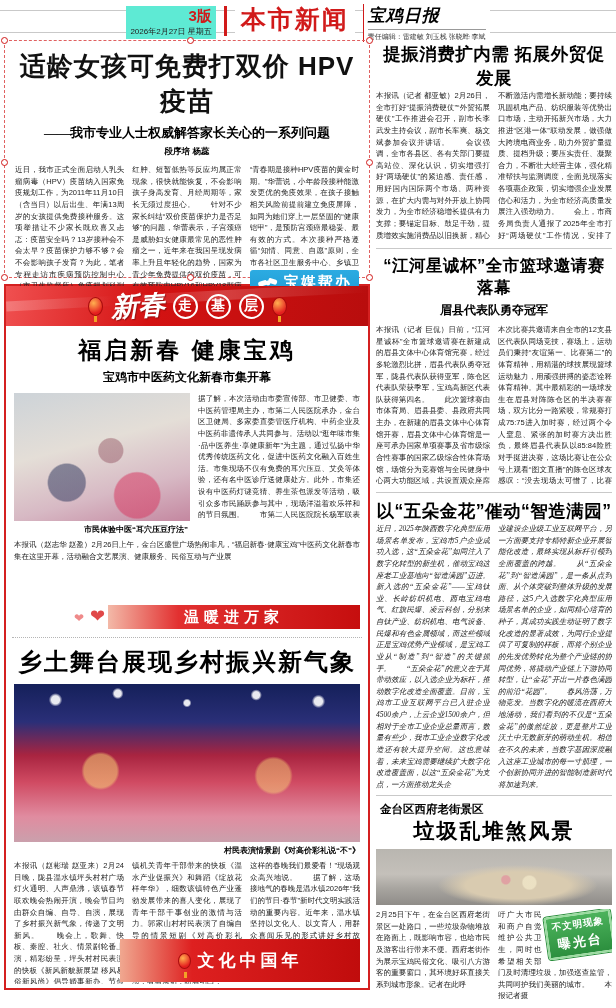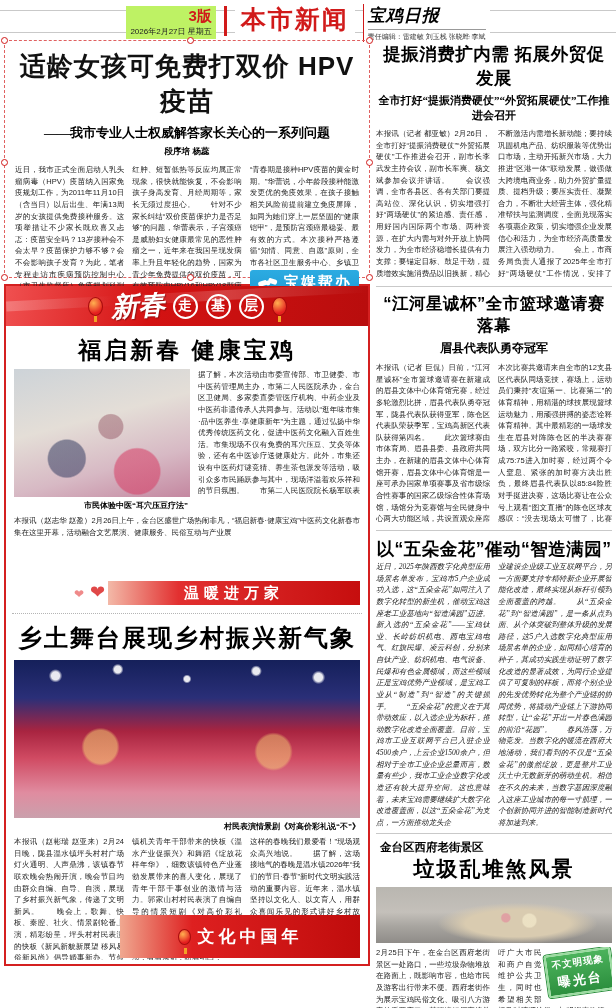--- a/index.html
+++ b/index.html
@@ -5,21 +5,21 @@
   * { margin:0; padding:0; box-sizing:border-box; }
   html,body { background:#e8e8e8; }
   body { font-family:"Liberation Sans", sans-serif; }
   .page { position:relative; width:616px; height:1008px; margin:0 auto; background:#ffffff; overflow:hidden; }
 
   
   .page-header { position:relative; height:40px; }
   .hline { position:absolute; left:0; right:0; height:1px; background:#c9c9c9; }
   .hline.t { top:10px; } .hline.b { top:32px; }
   .header-row { position:absolute; top:4px; left:0; right:0; display:flex; justify-content:center; align-items:flex-start; gap:8px; }
-  .page-info { text-align:right; background:#bef264; padding:2px 4px; margin-top:2px; }
+  .page-info { text-align:right; background:#5eead4; padding:2px 4px; margin-top:2px; }
   .page-no { color:#d11a1a; font-size:15px; font-weight:bold; line-height:1; }
   .page-date { font-size:8px; color:#222; margin-top:3px; }
   .red-vbar { width:3px; height:30px; background:#d11a1a; margin-top:2px; }
   .section-title { background:#fff; color:#d11a1a; font-size:25px; font-weight:900; letter-spacing:2px; line-height:1.2; padding:0 6px; }
   .masthead-block { background:#fff; padding:0 4px; border-left:1px solid #d11a1a; }
   .masthead { color:#000000; font-size:17px; font-weight:bold; font-style:italic; font-family:"Liberation Serif", serif; letter-spacing:1px; }
   .editors { font-size:7px; color:#333; border-top:1px solid #999; margin-top:2px; padding-top:2px; }
 
   
   .content { display:flex; gap:6px; padding:0 4px; }
@@ -180,20 +180,21 @@
           <div class="ribbon"></div>
           <span class="lantern"></span>
           <span class="spring-script">新春</span>
           <span class="ring-char">走</span>
           <span class="ring-char">基</span>
           <span class="ring-char">层</span>
           <span class="lantern"></span>
         </div>
 
         <h2 class="spring-title">福启新春  健康宝鸡</h2>
+        <div class="spring-sub">宝鸡市中医药文化新春市集开幕</div>
 
         <div class="spring-row">
           <div class="spring-photo"></div>
           <div class="spring-side bodytxt">据了解，本次活动由市委宣传部、市卫健委、市中医药管理局主办，市第二人民医院承办，金台区卫健局、多家委直委管医疗机构、中药企业及中医药非遗传承人共同参与。活动以“逛年味市集·品中医养生·享健康新年”为主题，通过弘扬中华优秀传统医药文化，促进中医药文化融入百姓生活。市集现场不仅有免费的耳穴压豆、艾灸等体验，还有名中医诊疗送健康处方。此外，市集还设有中医药灯谜竞猜、养生茶包派发等活动，吸引众多市民踊跃参与其中，现场洋溢着欢乐祥和的节日氛围。　　市第二人民医院院长杨军联表示：“此次活动是落实‘百市千县’中医药文化惠民行动的具体实践，既传承了医学养生理念，又推动中医药产业发展惠民，为健康宝鸡建设注入新活力。”据悉，本次新春市集持续2天时间。</div>
         </div>
         <div class="spring-caption">市民体验中医“耳穴压豆疗法”</div>
 
         <div class="cols spring-cols">
           <div class="c bodytxt">本报讯（赵志华 赵盈）2月26日上午，金台区盛世广场热闹非凡，“福启新春·健康宝鸡”中医药文化新春市集在这里开幕，活动融合文艺展演、健康服务、民俗互动与产业展</div>
         </div>
@@ -220,21 +221,20 @@
             </div>
           </div>
         </div>
       </section>
     </div>
 
     <div class="right-col">
 
       <section>
         <h2 class="r-title">提振消费扩内需  拓展外贸促发展</h2>
-        <div class="r-sub">全市打好“提振消费硬仗”“外贸拓展硬仗”工作推进会召开</div>
         <div class="cols r-cols consume-cols">
           <div class="c bodytxt">本报讯（记者 都亚敏）2月26日，全市打好“提振消费硬仗”“外贸拓展硬仗”工作推进会召开，副市长李武发主持会议，副市长车爽、杨文斌参加会议并讲话。　　会议强调，全市各县区、各有关部门要提高站位、深化认识，切实增强打好“两场硬仗”的紧迫感、责任感，用好国内国际两个市场、两种资源，在扩大内需与对外开放上协同发力，为全市经济稳增长提供有力支撑；要锚定目标、鼓足干劲，提质增效实施消费品以旧换新，精心策划举办各类促销活动，着力提升新业态、新模式、新场景消费水平，大力推动商旅文体健深度融合，</div>
           <div class="c bodytxt">不断激活内需增长新动能；要持续巩固机电产品、纺织服装等优势出口市场，主动开拓新兴市场，大力推进“区港一体”联动发展，做强做大跨境电商业务，助力外贸扩量提质、提档升级；要压实责任、凝聚合力，不断壮大经营主体，强化精准帮扶与监测调度，全面兑现落实各项惠企政策，切实增强企业发展信心和活力，为全市经济高质量发展注入强劲动力。　　会上，市商务局负责人通报了2025年全市打好“两场硬仗”工作情况，安排了2026年重点工作，相关县区、部门负责同志作了交流发言。</div>
         </div>
       </section>
 
       <div class="r-sep"></div>
 
       <section>
         <h2 class="r-title" style="font-size:16.5px">“江河星诚杯”全市篮球邀请赛落幕</h2>

